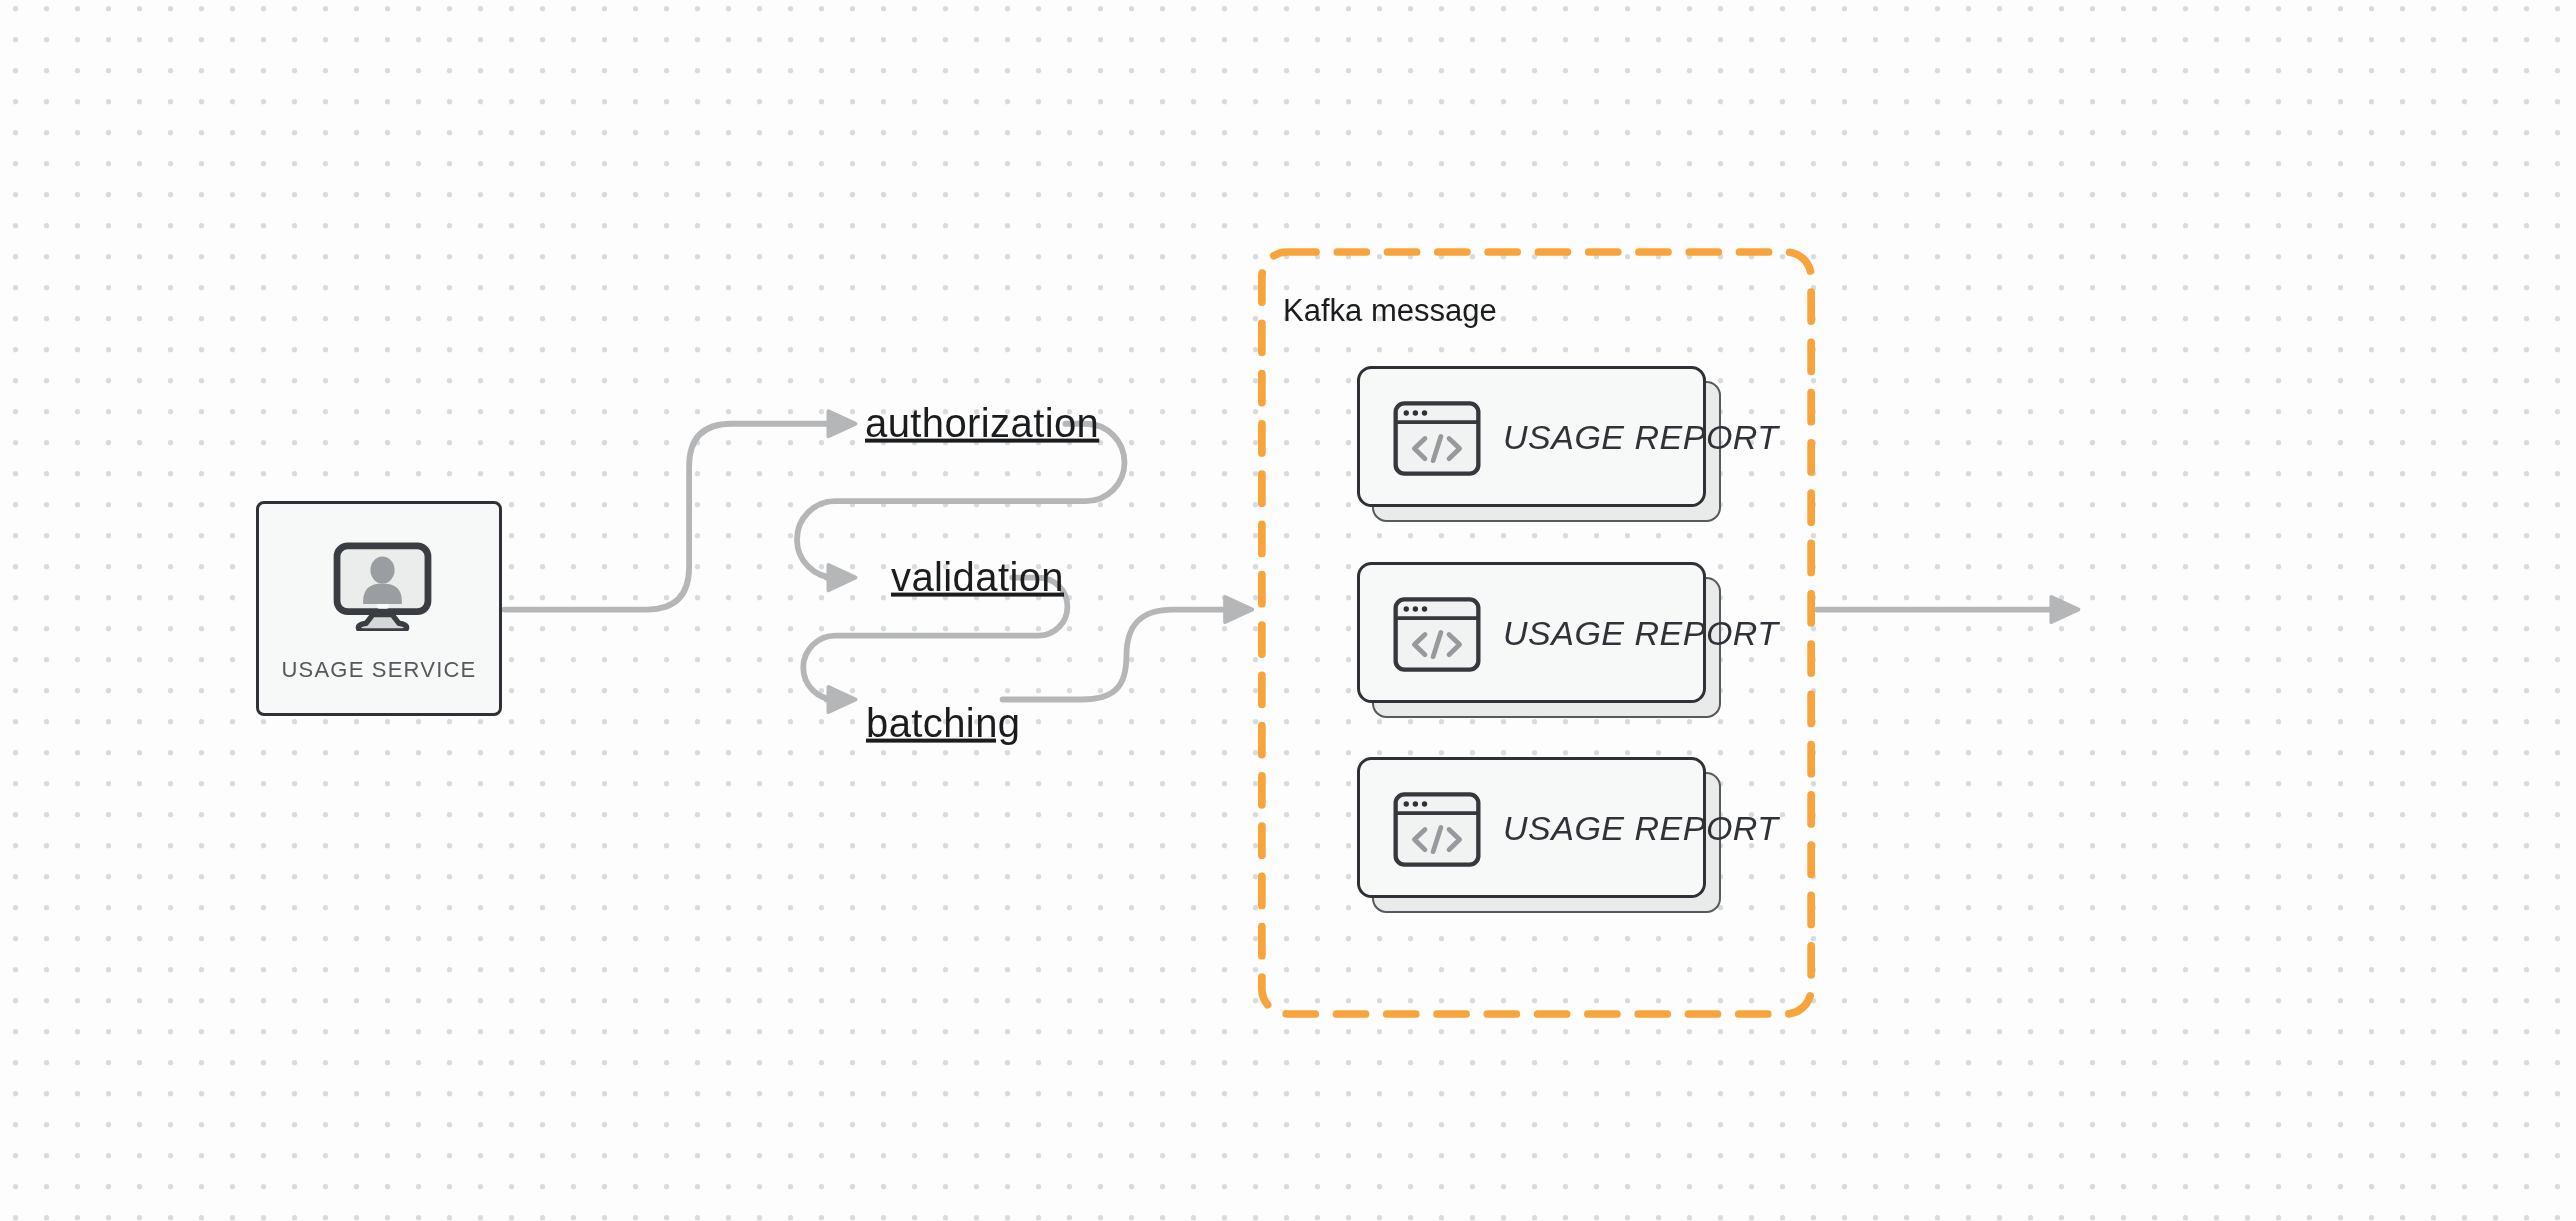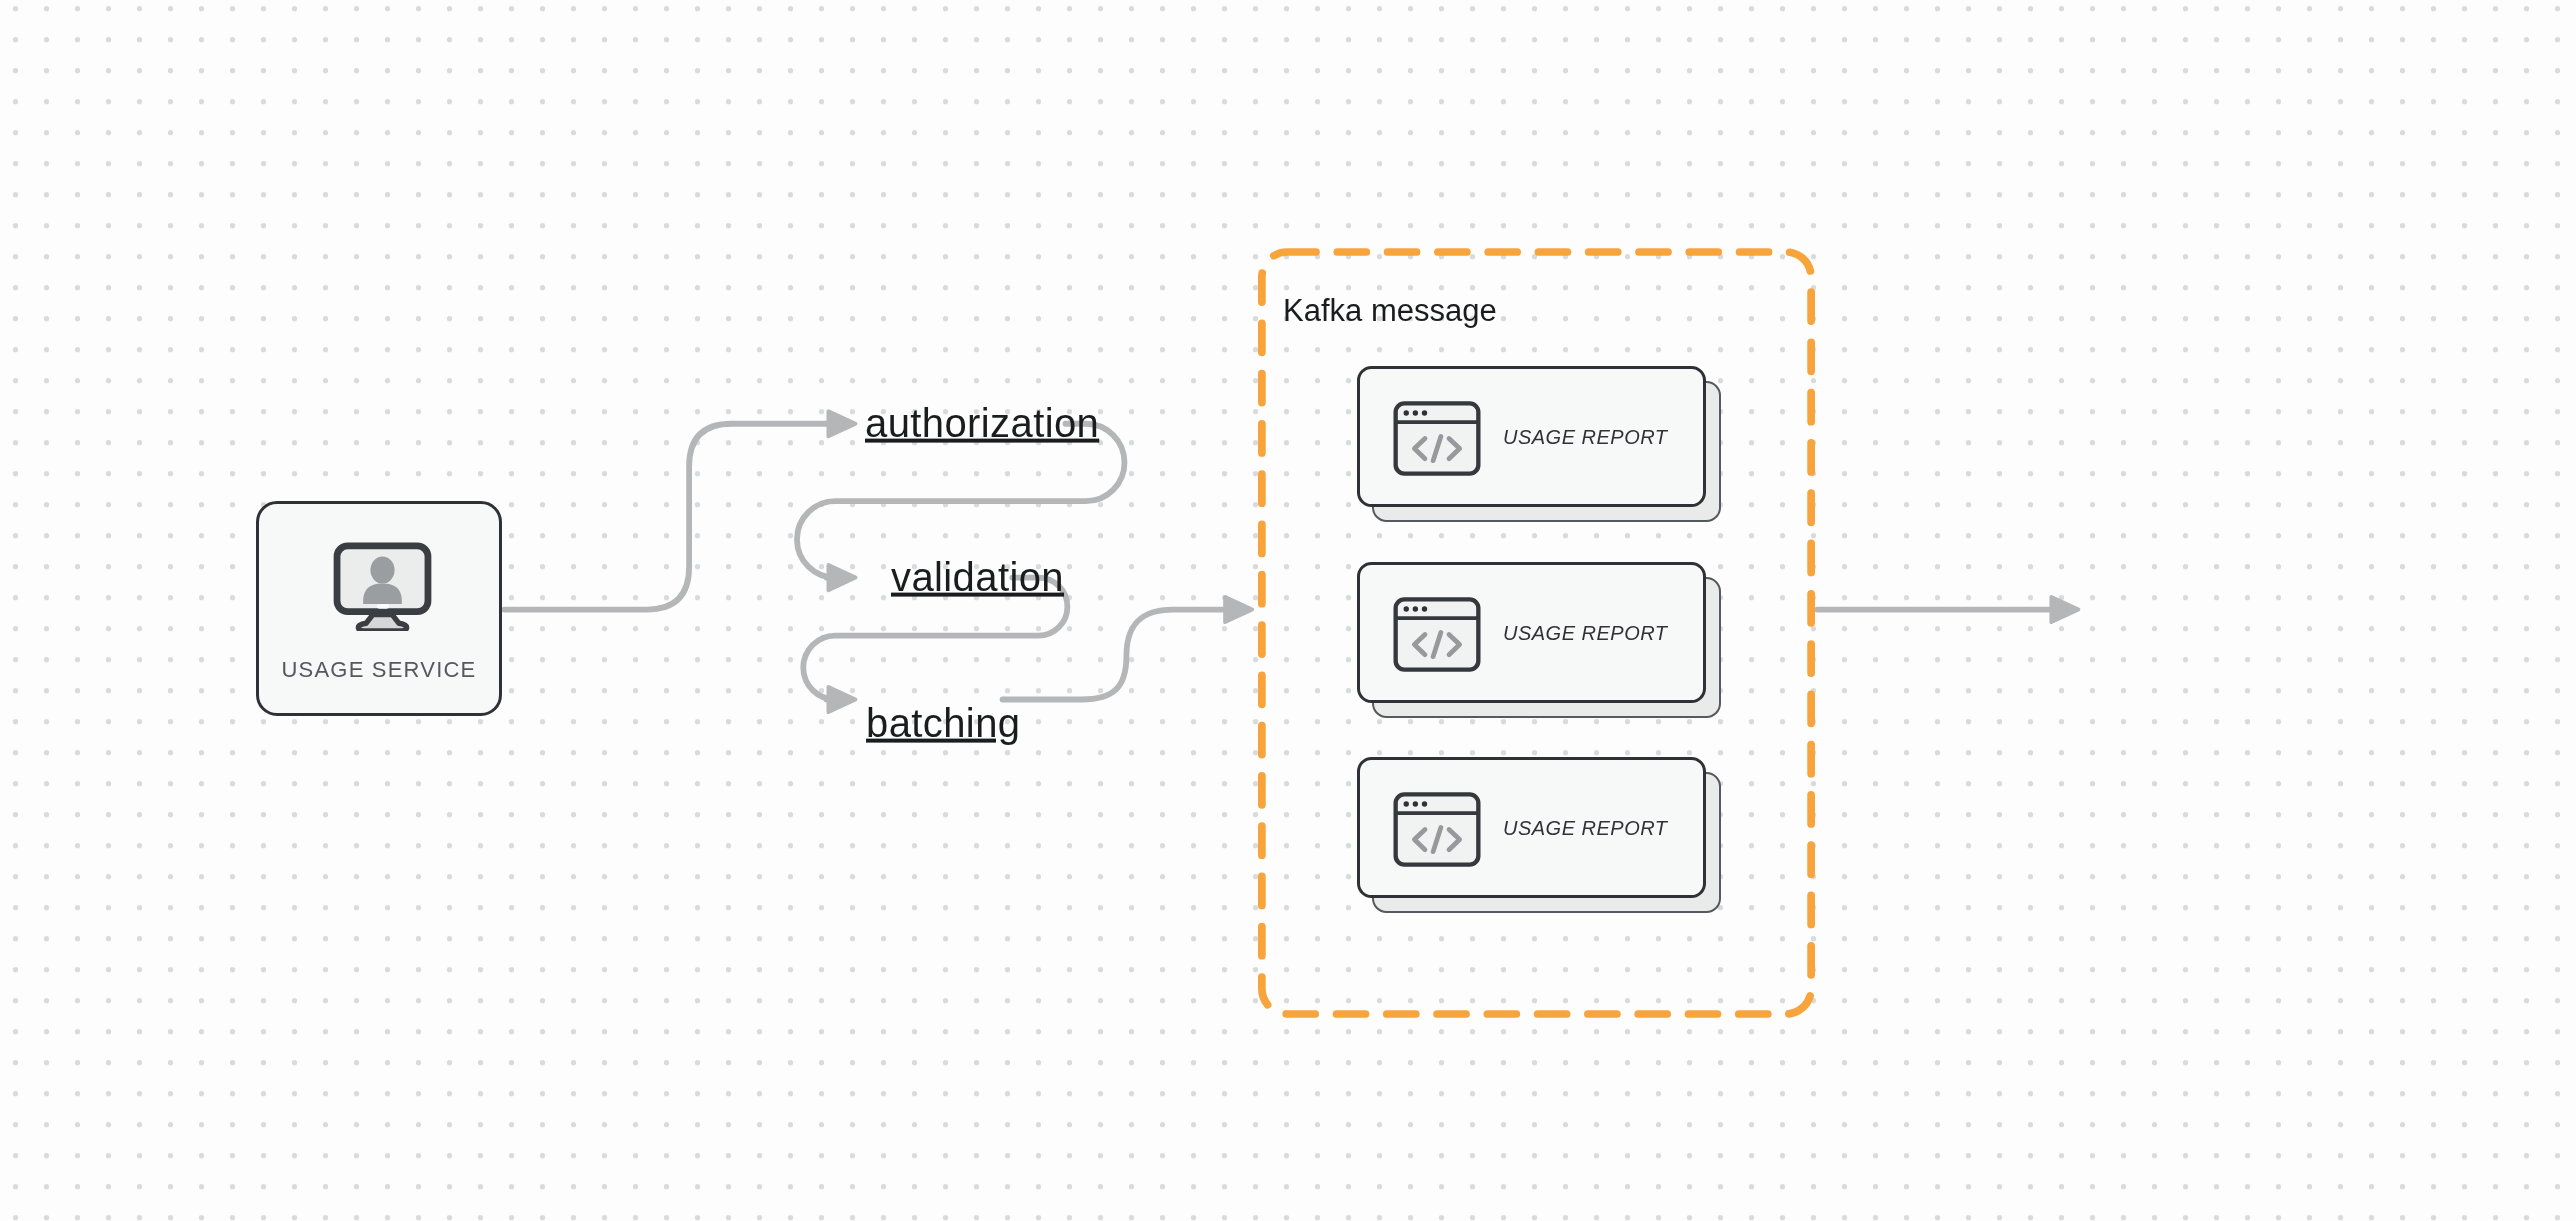--- a/index.html
+++ b/index.html
@@ -21,21 +21,21 @@
   svg.overlay {
     position: absolute;
     left: 0; top: 0;
     width: 2576px; height: 1221px;
     z-index: 1;
   }
   .node {
     position: absolute;
     background: #f7f8f8;
     border: 3.9px solid #2f3136;
-    border-radius: 21px;
+    border-radius: 8px;
     z-index: 2;
   }
   .node-label {
     position: absolute;
     width: 100%;
     text-align: center;
     color: #55585c;
     white-space: nowrap;
   }
   #usage-service-node { left: 256px; top: 501px; width: 246px; height: 215px; }
@@ -97,21 +97,21 @@
     background: #f7f8f8;
     border: 3.4px solid #2f3136;
     border-radius: 14.5px;
   }
   .card .card-icon { position: absolute; left: 33px; top: 32px; }
   .card-label {
     position: absolute;
     left: 143px; top: 50%;
     transform: translateY(-50%);
     font-style: italic;
-    font-size: 20px;
+    font-size: 34px;
     letter-spacing: 0.5px;
     color: #2f3236;
     white-space: nowrap;
   }
 </style>
 </head>
 <body>
 
 <div class="canvas">
 

